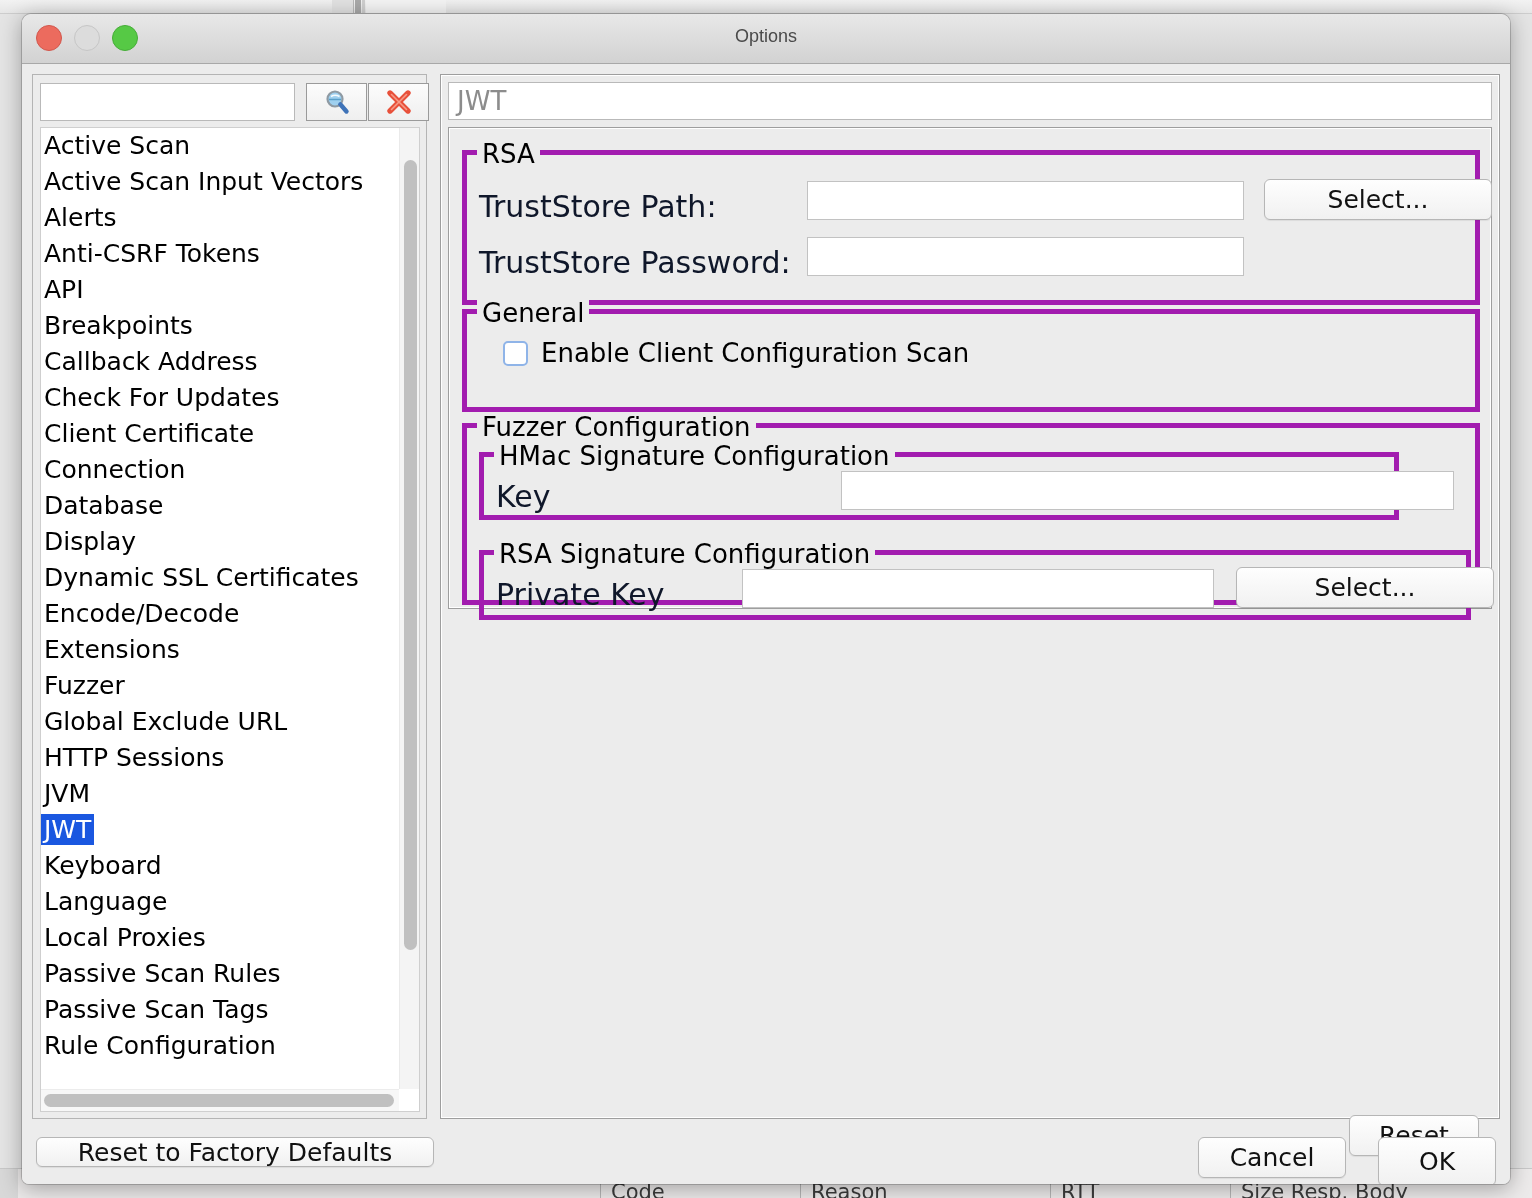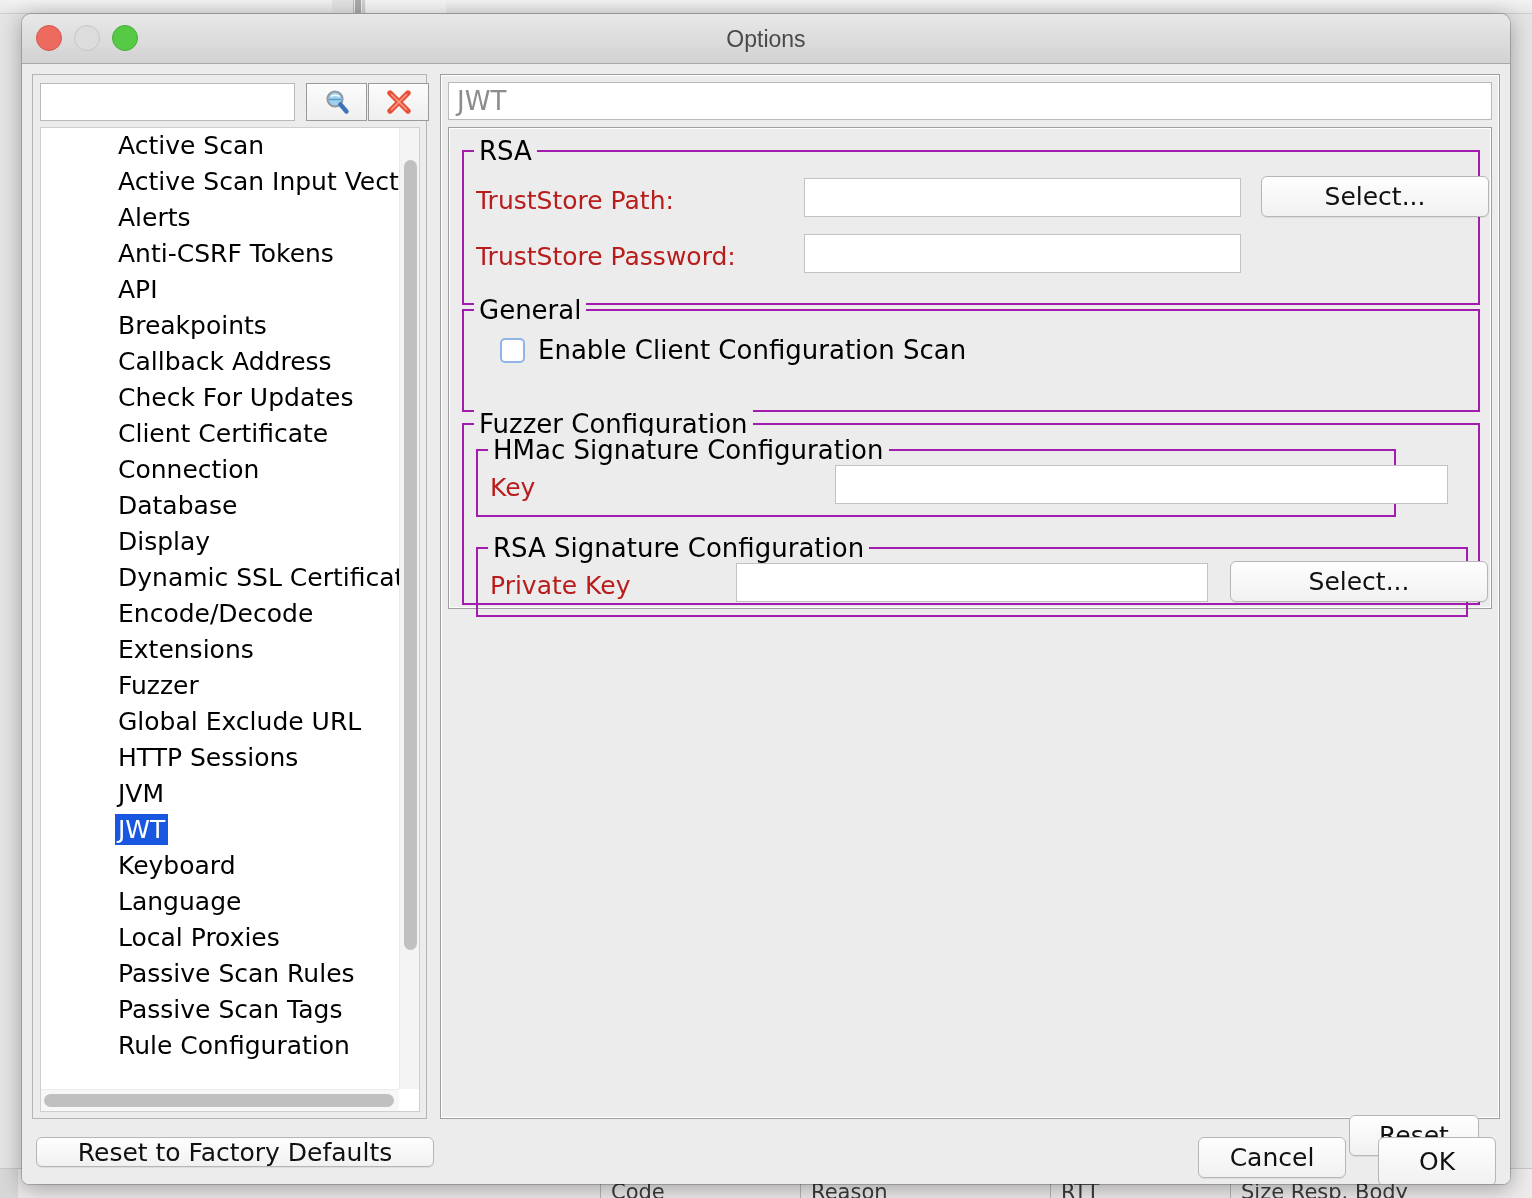--- a/index.html
+++ b/index.html
@@ -54,21 +54,21 @@
   }
 
   #titlebar {
     position: relative; height: 50px;
     background: linear-gradient(#e8e8e8, #d2d2d2);
     border-bottom: 1px solid #a8a8a8;
     border-radius: 9px 9px 0 0;
   }
   #window-title {
     position: absolute; left: 0; right: 0; top: 12px;
-    text-align: center; font-size: 23px; color: #4a4a4a;
+    text-align: center; font-size: 18px; color: #4a4a4a;
     font-family: "Liberation Sans", sans-serif;
   }
   .traffic {
     position: absolute; top: 11px; width: 26px; height: 26px; border-radius: 50%;
   }
   #btn-close  { left: 14px;  background: #ec6b5e; border: 1px solid #d2564c; }
   #btn-min    { left: 52px;  background: #dcdcdc; border: 1px solid #c6c6c6; }
   #btn-max    { left: 90px;  background: #56c945; border: 1px solid #45ad37; }
 
   #dialog-body {
@@ -104,21 +104,20 @@
   #list-wrap {
     position: absolute; left: 7px; top: 52px; width: 380px; height: 985px;
     background: #fff; border: 1px solid #cfcfcf; overflow: hidden;
   }
   #list-viewport {
     position: absolute; left: 0; top: 0; width: 360px; height: 963px;
     overflow: hidden;
   }
   .list-item {
     height: 36px; line-height: 36px;
-    padding-left: 74px;
     font-size: 25px; color: #000;
     font-family: "DejaVu Sans", sans-serif;
     white-space: nowrap; cursor: default;
   }
   .list-item > span { padding: 1px 3px; }
   .list-item.selected > span { background: #1a57e0; color: #fff; }
 
   #vscroll-track {
     position: absolute; right: 0; top: 0; width: 20px; height: 963px;
     background: #f4f4f4; border-left: 1px solid #eaeaea;
@@ -157,33 +156,33 @@
   #content-box {
     position: absolute; left: 7px; top: 52px; width: 1044px; height: 482px;
     background: #ececec;
     border: 1px solid #9e9e9e;
     box-shadow: inset 0 0 0 1px #fff;
   }
 
   
   .grp {
     position: absolute;
-    border: 2px solid #a21caf;
+    border: 5px solid #a21caf;
     background: transparent;
   }
   .grp > .grp-title {
     position: absolute; top: -15px; left: 10px;
     background: #ececec; padding: 0 5px;
     font-size: 26px; color: #000; line-height: 28px;
     white-space: nowrap;
     font-family: "DejaVu Sans", sans-serif;
   }
 
   .fld-label {
-    position: absolute; font-size: 25px; color: #b91c1c;
+    position: absolute; font-size: 30px; color: #0f172a;
     font-family: "DejaVu Sans", sans-serif; white-space: nowrap;
   }
   .txt {
     position: absolute; background: #fff; border: 1px solid #c2c2c2;
     font-size: 20px; padding: 0 5px; color: #111;
     font-family: "DejaVu Sans", sans-serif;
   }
   .pushbtn {
     position: absolute;
     background: linear-gradient(#fefefe, #f1f1f1);

